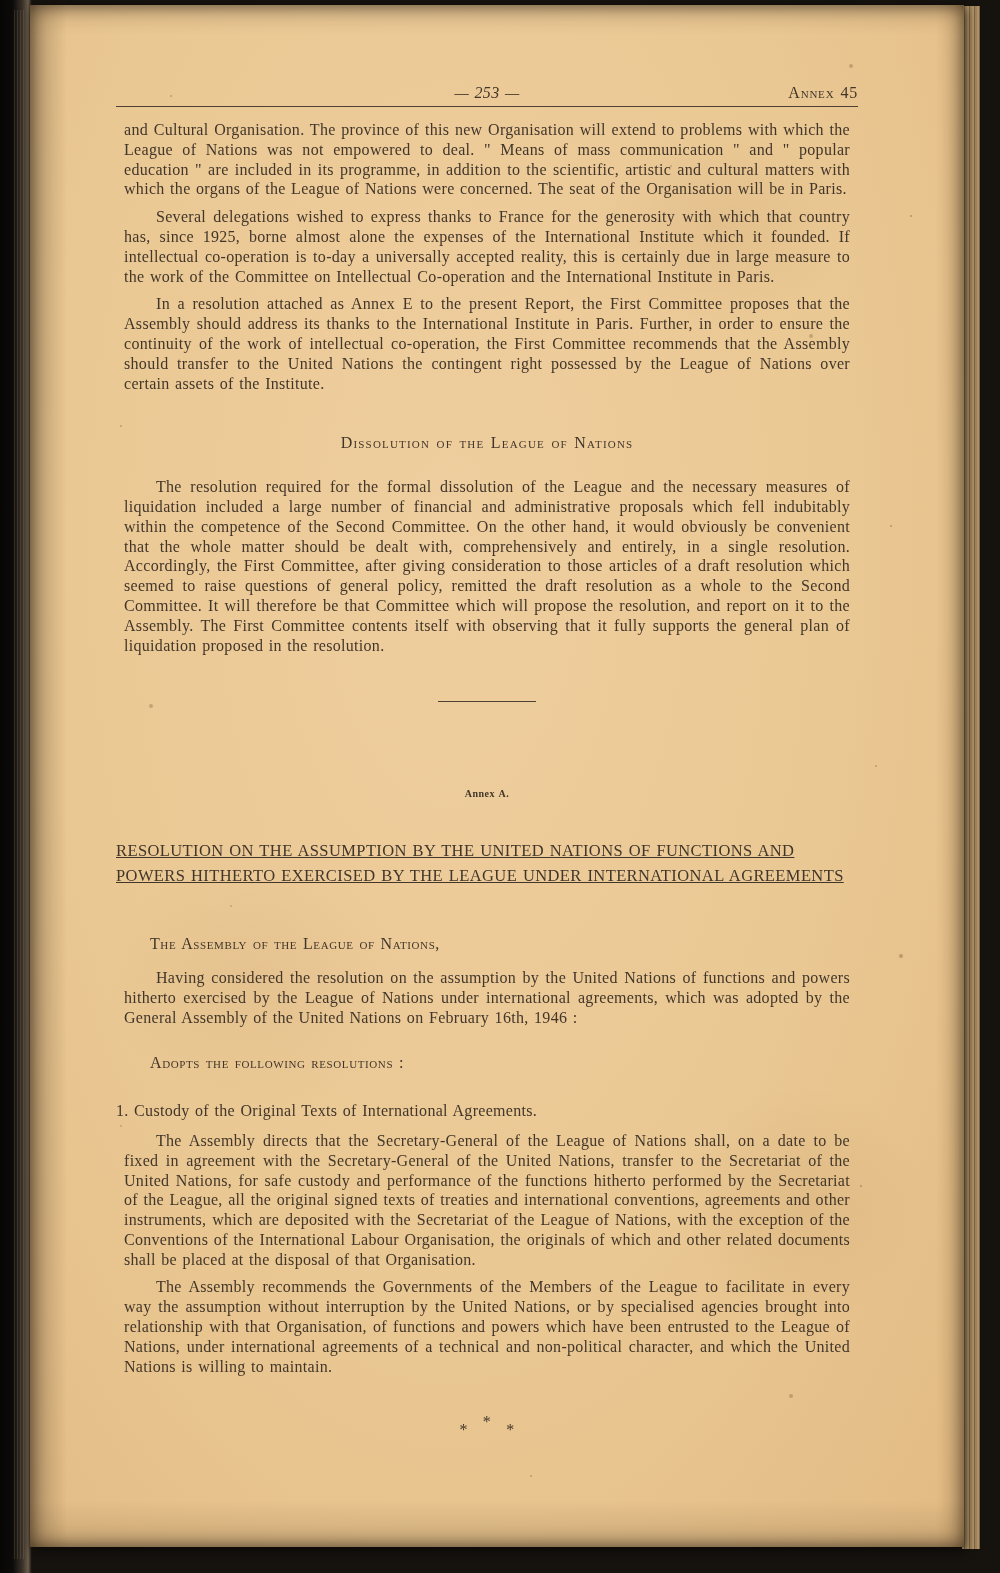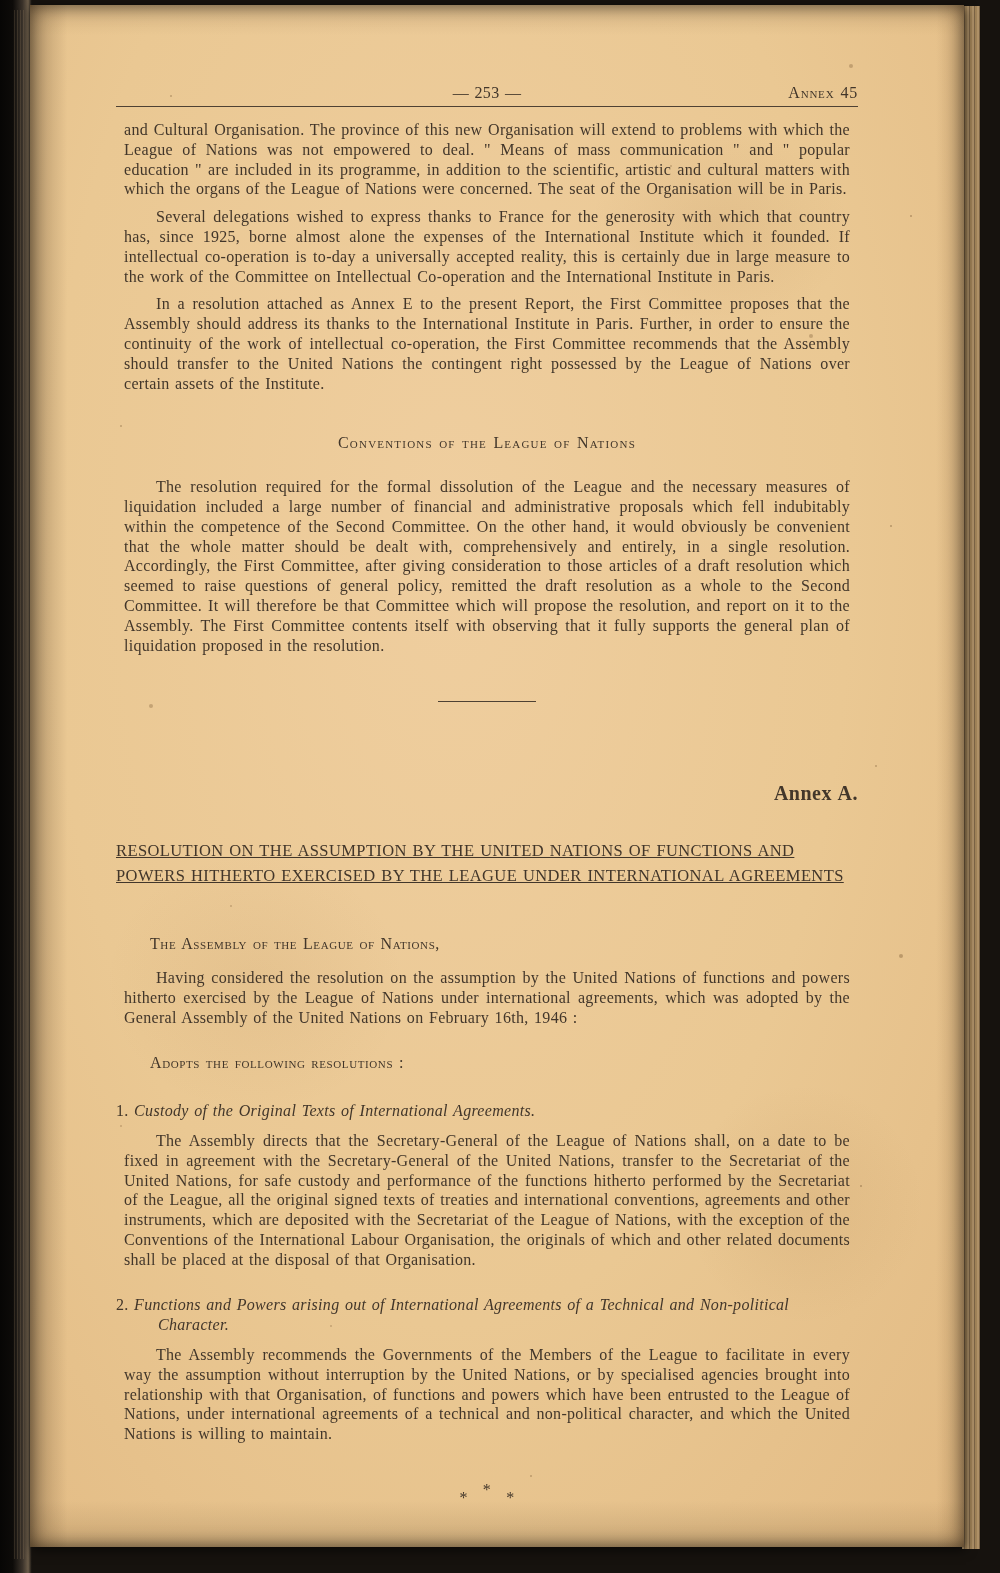--- a/index.html
+++ b/index.html
@@ -63,39 +63,39 @@
   .content{
     position:relative;
     padding:78px 106px 0 86px;
     color:#42362a;
     font-size:16px;
     line-height:19.8px;
     letter-spacing:.3px;
     word-spacing:1.2px;
   }
   .pg-header{position:relative;height:20px;font-size:16px;}
-  .pg-num{position:absolute;left:50%;transform:translateX(-50%);}
+  .pg-num{position:absolute;left:50%;transform:translateX(-50%);font-style:italic;}
   .annex{position:absolute;right:0;font-variant:small-caps;letter-spacing:.8px;}
   .header-rule{border:none;border-top:1.4px solid #4e4133;margin:3px 0 13px 0;}
   .para{margin:8px;text-align:justify;text-indent:32px;}
   .para.no-indent{text-indent:0;}
   .sc-heading{
     font-size:16px;font-weight:normal;font-variant:small-caps;
     text-align:center;letter-spacing:1.2px;margin:40px 0 24px 0;
   }
   .divider{width:98px;border-top:1.4px solid #4e4133;margin:46px auto 0 auto;}
-  .annex-a{font-size:20px;font-weight:bold;text-align:right;margin:82px 0 34px 0;letter-spacing:.5px;}
+  .annex-a{font-size:10px;font-weight:bold;text-align:center;margin:82px 0 34px 0;letter-spacing:.5px;}
   .res-title{
     font-size:16.5px;font-weight:normal;text-align:left;
     line-height:25px;letter-spacing:.4px;margin:0 12px 46px 0;text-decoration:underline;
   }
   .salutation{margin:0 0 14px 34px;font-variant:small-caps;letter-spacing:.6px;}
   .adopts{margin:26px 0 28px 34px;font-variant:small-caps;letter-spacing:.6px;}
   .item-title{margin:26px 0 10px 0;padding-left:42px;text-indent:-42px;}
-  .item-ital{font-style:italic;margin-top:25px;}
+  .item-ital{margin-top:25px;}
   .asterism{
     margin-top:44px;display:flex;justify-content:center;gap:15px;
     font-size:16px;color:#42362a;
   }
   .asterism .mid{position:relative;top:-8px;}
 </style>
 </head>
 <body>
 
 <div class="scan">
@@ -115,45 +115,41 @@
       <div class="pg-header">
         <span class="pg-num">— 253 —</span>
         <span class="annex">Annex 45</span>
       </div>
       <hr class="header-rule">
 
       <p class="para no-indent">and Cultural Organisation.  The province of this new Organisation will extend to problems with which the League of Nations was not empowered to deal.  " Means of mass communication " and " popular education " are included in its programme, in addition to the scientific, artistic and cultural matters with which the organs of the League of Nations were concerned. The seat of the Organisation will be in Paris.</p>
       <p class="para">Several delegations wished to express thanks to France for the generosity with which that country has, since 1925, borne almost alone the expenses of the International Institute which it founded.  If intellectual co-operation is to-day a universally accepted reality, this is certainly due in large measure to the work of the Committee on Intellectual Co-operation and the International Institute in Paris.</p>
       <p class="para">In a resolution attached as Annex E to the present Report, the First Committee proposes that the Assembly should address its thanks to the International Institute in Paris.  Further, in order to ensure the continuity of the work of intellectual co-operation, the First Committee recommends that the Assembly should transfer to the United Nations the contingent right possessed by the League of Nations over certain assets of the Institute.</p>
 
-      <h2 class="sc-heading">Conventions of the League of Nations</h2>
+      <h2 class="sc-heading">Dissolution of the League of Nations</h2>
       <p class="para">The resolution required for the formal dissolution of the League and the necessary measures of liquidation included a large number of financial and administrative proposals which fell indubitably within the competence of the Second Committee.  On the other hand, it would obviously be convenient that the whole matter should be dealt with, comprehensively and entirely, in a single resolution.  Accordingly, the First Committee, after giving consideration to those articles of a draft resolution which seemed to raise questions of general policy, remitted the draft resolution as a whole to the Second Committee.  It will therefore be that Committee which will propose the resolution, and report on it to the Assembly.  The First Committee contents itself with observing that it fully supports the general plan of liquidation proposed in the resolution.</p>
 
       <div class="divider"></div>
 
       <h3 class="annex-a">Annex A.</h3>
 
       <h1 class="res-title">RESOLUTION ON THE ASSUMPTION BY THE UNITED NATIONS OF FUNCTIONS AND POWERS HITHERTO EXERCISED BY THE LEAGUE UNDER INTERNATIONAL AGREEMENTS</h1>
 
       <p class="salutation">The Assembly of the League of Nations,</p>
 
       <p class="para">Having considered the resolution on the assumption by the United Nations of functions and powers hitherto exercised by the League of Nations under international agreements, which was adopted by the General Assembly of the United Nations on February 16th, 1946 :</p>
 
       <p class="adopts">Adopts the following resolutions :</p>
 
       <div class="item-title">
         <span class="item-num">1.</span>
         <span class="item-ital">Custody of the Original Texts of International Agreements.</span>
       </div>
       <p class="para">The Assembly directs that the Secretary-General of the League of Nations shall, on a date to be fixed in agreement with the Secretary-General of the United Nations, transfer to the Secretariat of the United Nations, for safe custody and performance of the functions hitherto performed by the Secretariat of the League, all the original signed texts of treaties and international conventions, agreements and other instruments, which are deposited with the Secretariat of the League of Nations, with the exception of the Conventions of the International Labour Organisation, the originals of which and other related documents shall be placed at the disposal of that Organisation.</p>
 
-      <div class="item-title">
-        <span class="item-num">2.</span>
-        <span class="item-ital">Functions and Powers arising out of International Agreements of a Technical and Non-political Character.</span>
-      </div>
       <p class="para">The Assembly recommends the Governments of the Members of the League to facilitate in every way the assumption without interruption by the United Nations, or by specialised agencies brought into relationship with that Organisation, of functions and powers which have been entrusted to the League of Nations, under international agreements of a technical and non-political character, and which the United Nations is willing to maintain.</p>
 
       <div class="asterism">
         <span>*</span>
         <span class="mid">*</span>
         <span>*</span>
       </div>
 
     </div>
   </div>

